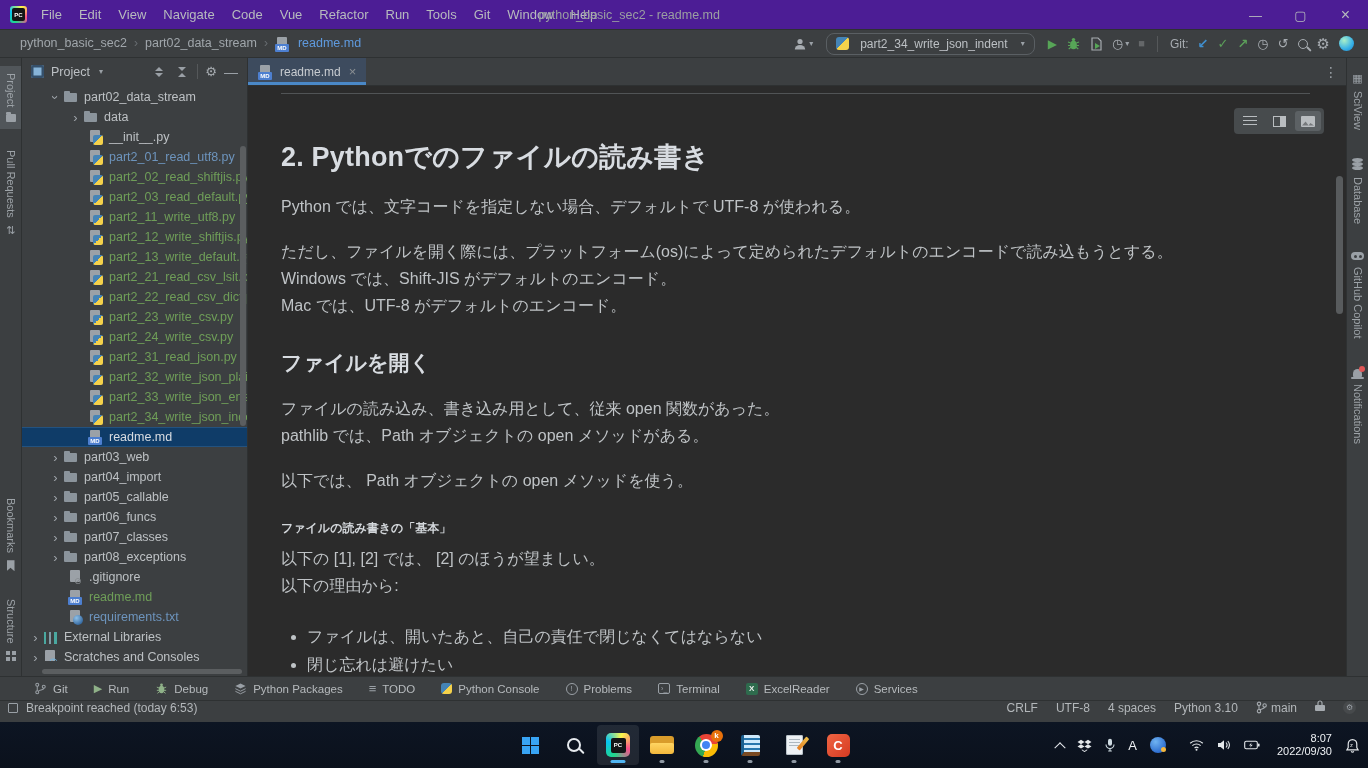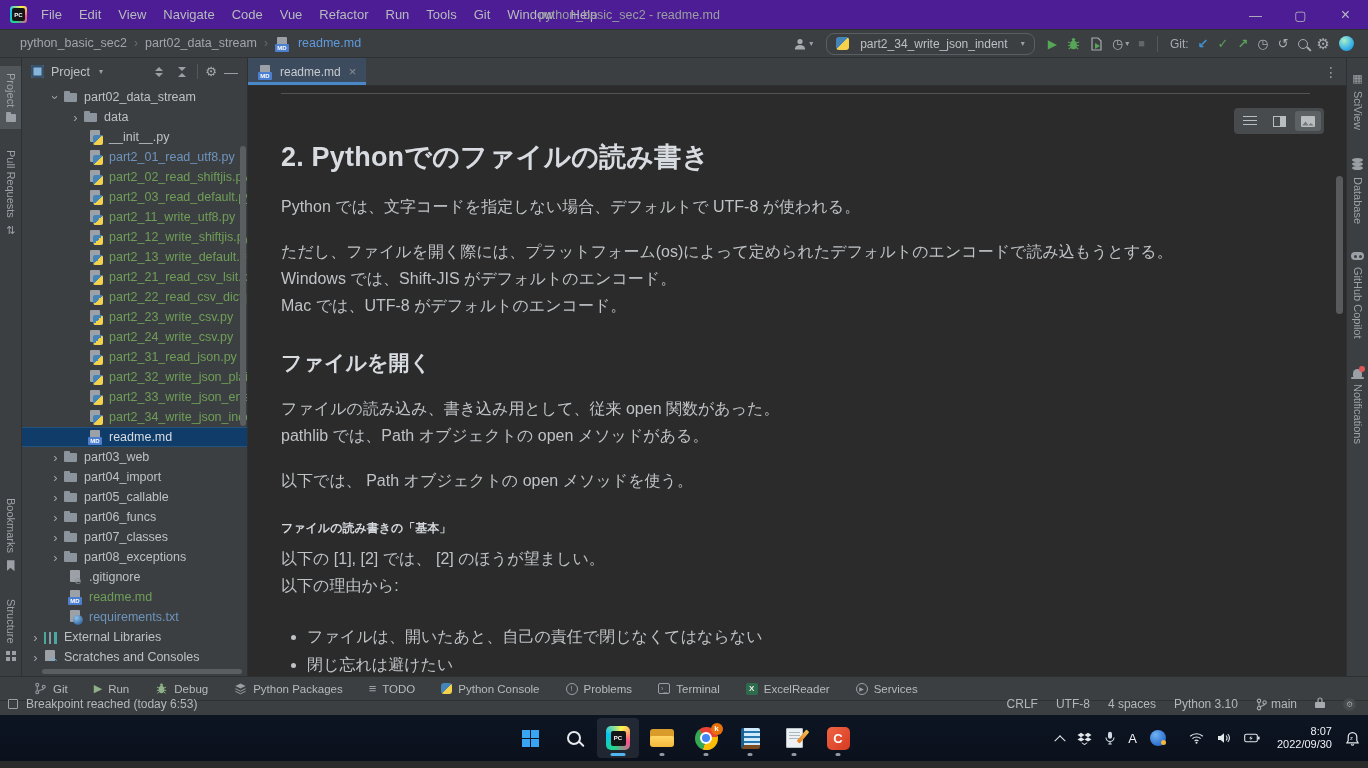--- a/index.html
+++ b/index.html
@@ -123,21 +123,21 @@
   .twbar { height:24px; background:#3c3f41; border-top:1px solid #2e3132; display:flex; align-items:center; gap:26px; padding:0 12px 0 34px; }
   .tw-item { display:flex; align-items:center; gap:6px; font-size:11.5px; color:#b6babd; white-space:nowrap; }
   .twg { color:#9aa0a6; font-size:11px; line-height:1; }
   .twg-circle { width:12px; height:12px; border:1px solid #9aa0a6; border-radius:50%; display:flex; align-items:center; justify-content:center; font-size:8px; }
   .twg-term { border:1px solid #9aa0a6; border-radius:2px; font-size:7px; padding:1px 2px; }
   .twg-excel { width:12px; height:12px; background:#2e6b4d; color:#e6ebe8; font-size:8px; font-weight:bold; display:flex; align-items:center; justify-content:center; border-radius:2px; }
   .twg-serv { width:12px; height:12px; border:1px solid #9aa0a6; border-radius:50%; display:flex; align-items:center; justify-content:center; font-size:6px; }
   .twico { flex-shrink:0; }
 
   
-  .statusbar { height:15px; background:#3c3f41; border-top:1px solid #2e3132; display:flex; align-items:center; padding:0 12px 8px 8px; font-size:12px; color:#b3b7ba; }
+  .statusbar { height:22px; background:#3c3f41; border-top:1px solid #2e3132; display:flex; align-items:center; padding:0 12px 8px 8px; font-size:12px; color:#b3b7ba; }
   .sb-left { display:flex; align-items:center; gap:8px; }
   .sb-sq { width:10px; height:10px; border:1.5px solid #9aa0a6; border-radius:1px; }
   .sb-right { margin-left:auto; display:flex; align-items:center; gap:18px; }
   .sb-branch { display:flex; align-items:center; gap:4px; }
   .dark-ball { width:13px; height:13px; border-radius:50%; background:#474a4c; color:#9aa0a6; font-size:8px; display:flex; align-items:center; justify-content:center; }
 
   
   .taskbar { height:46px; background:linear-gradient(#0d1523,#0b111c); position:relative; }
   .tb-center { position:absolute; inset:0; display:flex; align-items:center; justify-content:center; gap:2px; }
   .tb-item { width:42px; height:40px; border-radius:4px; display:flex; align-items:center; justify-content:center; position:relative; }

